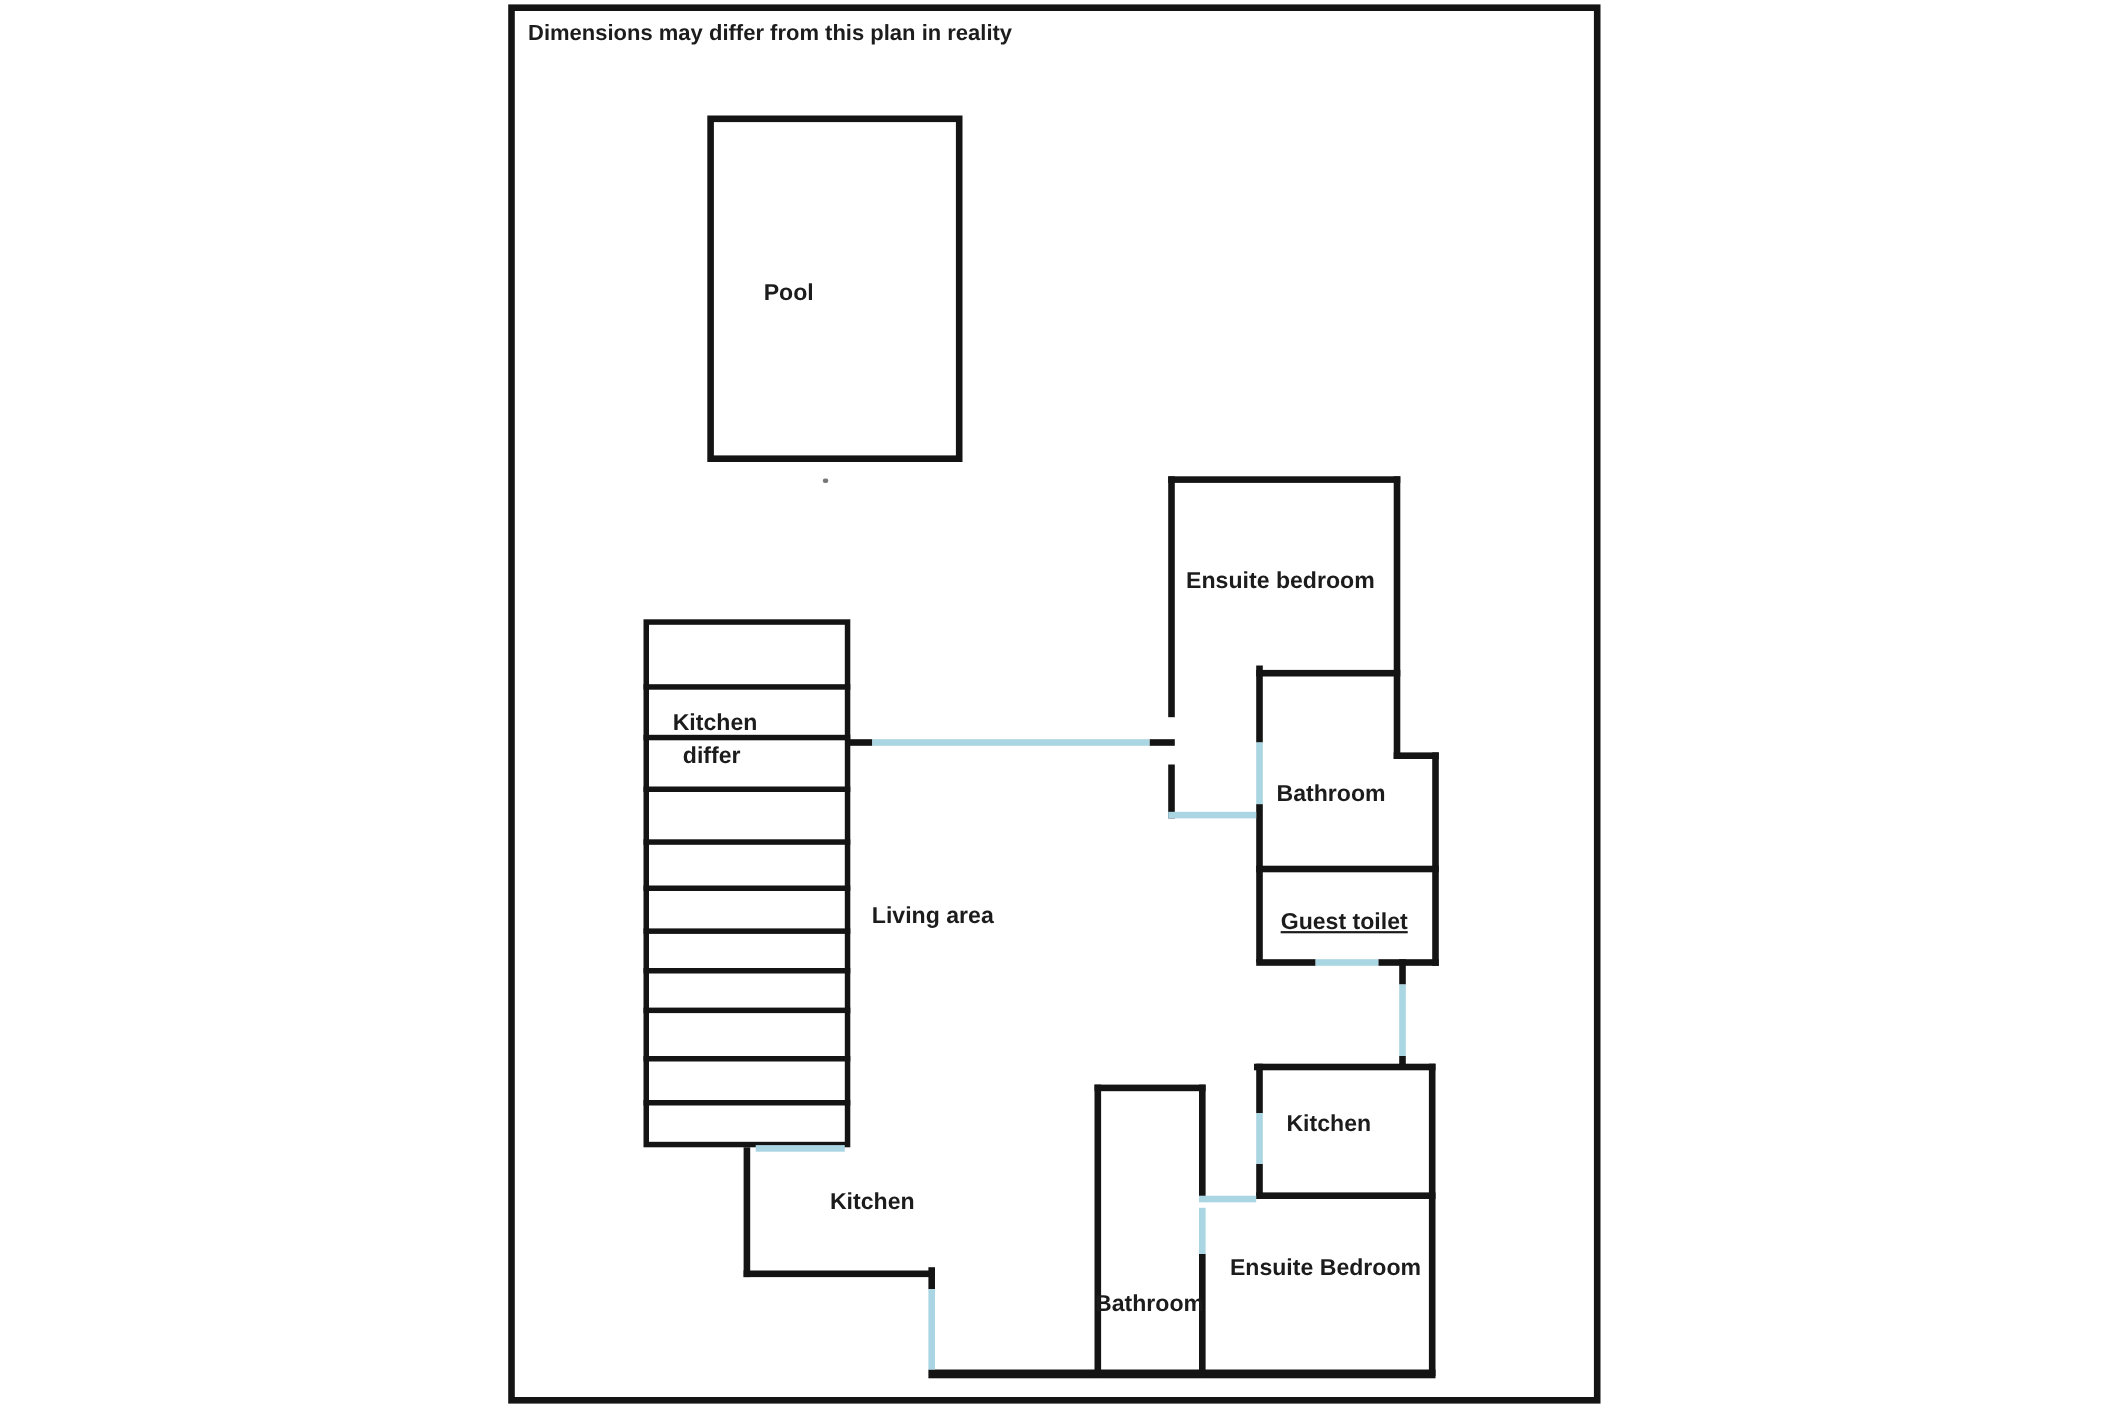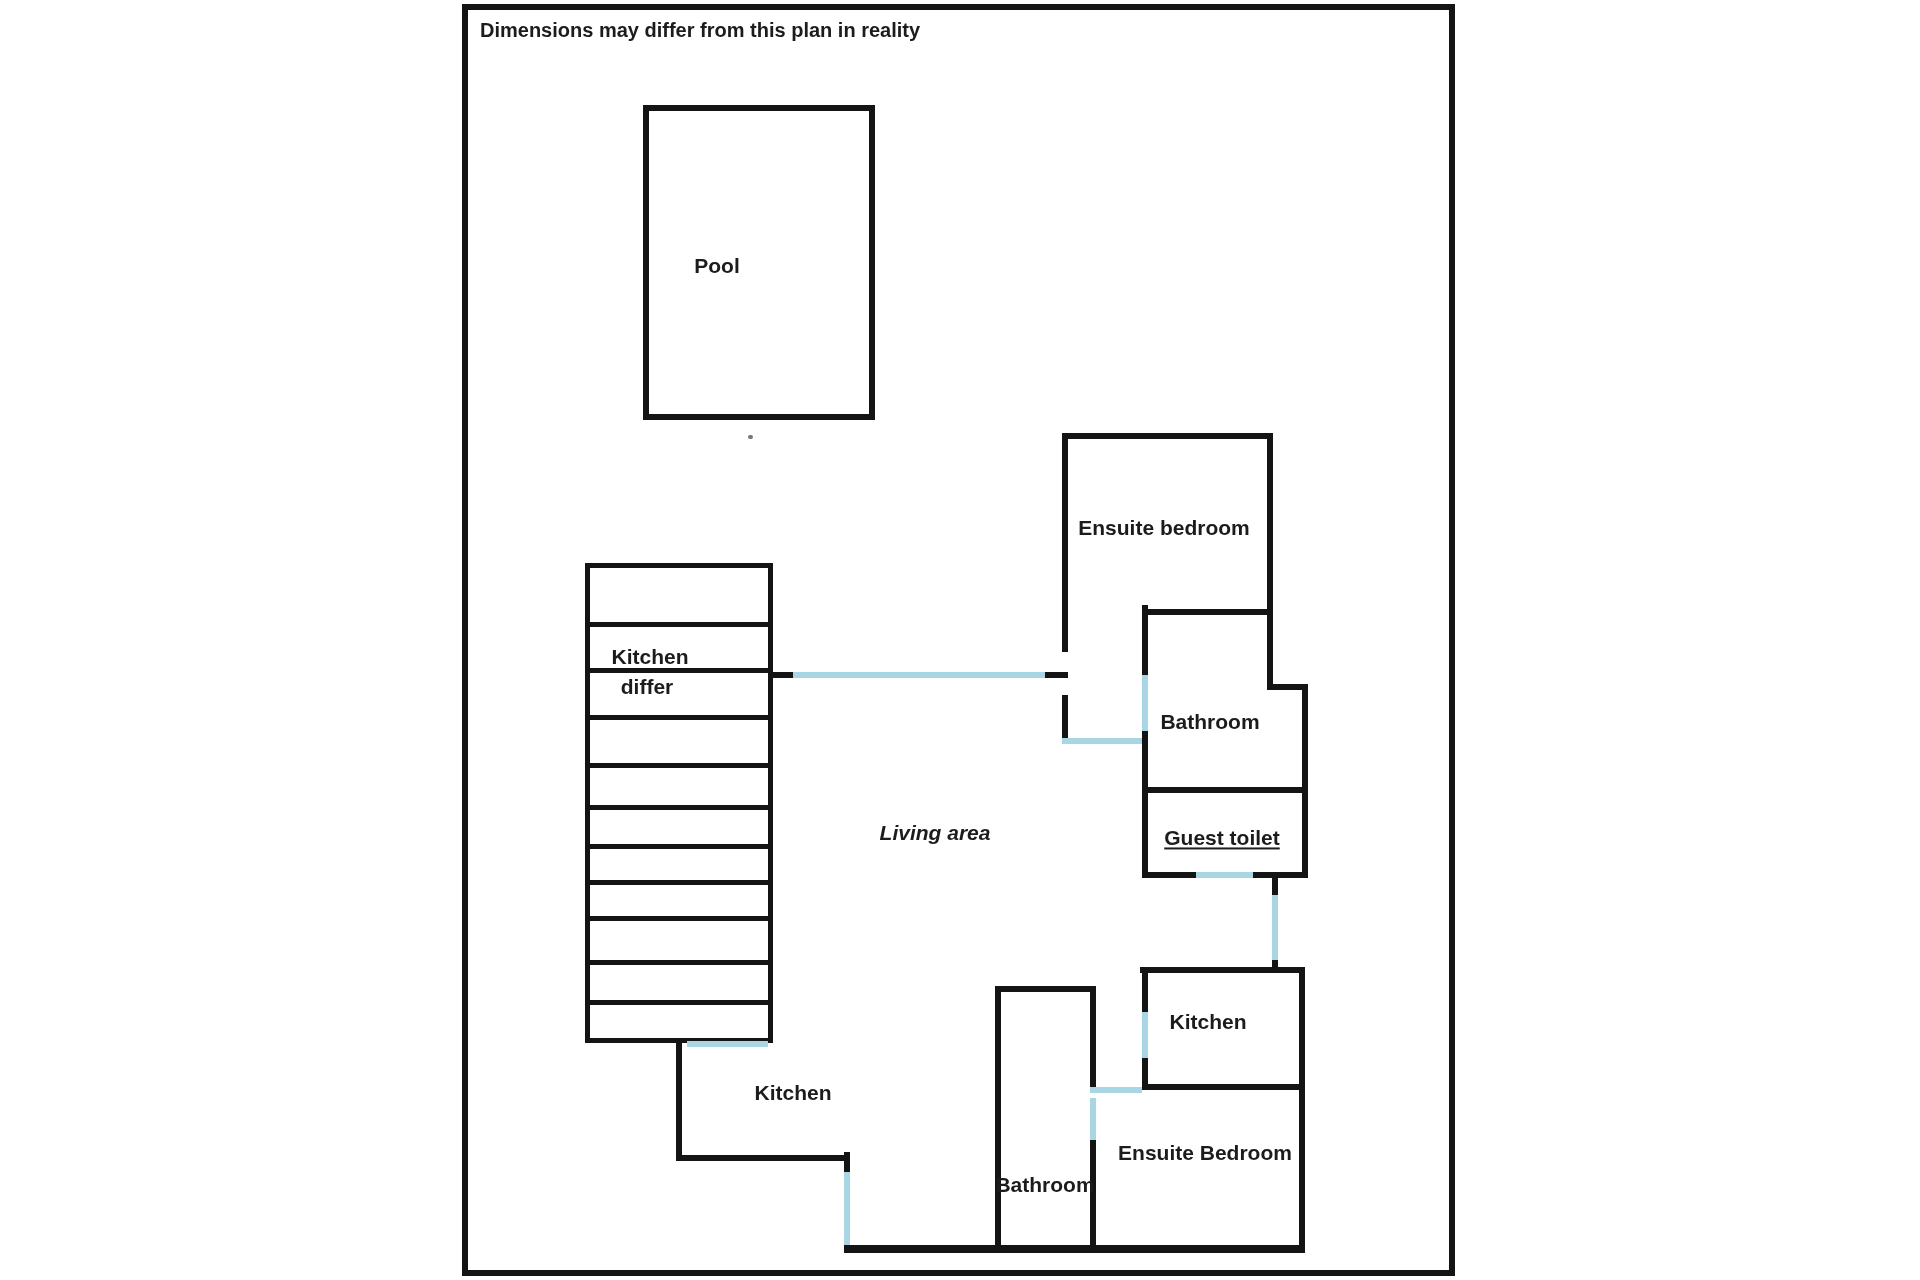--- a/index.html
+++ b/index.html
@@ -101,21 +101,21 @@
   <div class="w" style="left:995px;top:986px;width:101px;height:6px;"></div>
   <div class="w" style="left:1090px;top:986px;width:6px;height:104px;"></div>
   <div class="w" style="left:1090px;top:1140px;width:6px;height:111px;"></div>
   <div class="label" style="left:1045px;top:1185px;">Bathroom</div>
 
   <div class="w" style="left:676px;top:1043px;width:6px;height:118px;"></div>
   <div class="w" style="left:676px;top:1155px;width:174px;height:6px;"></div>
   <div class="w" style="left:844px;top:1152px;width:6px;height:20px;"></div>
   <div class="label" style="left:757px;top:1093px;margin-left:36px;">Kitchen</div>
 
-  <div class="label" style="left:935px;top:833px;font-style:italic;">Living area</div>
+  <div class="label" style="left:848px;top:833px;">Living area</div>
 
   <div class="d" style="left:793px;top:672px;width:252px;height:6px;"></div>
   <div class="d" style="left:687px;top:1041px;width:81px;height:6px;"></div>
   <div class="d" style="left:1062px;top:738px;width:80px;height:6px;"></div>
   <div class="d" style="left:1142px;top:675px;width:6px;height:56px;"></div>
   <div class="d" style="left:1196px;top:872px;width:57px;height:6px;"></div>
   <div class="d" style="left:1272px;top:895px;width:6px;height:65px;"></div>
   <div class="d" style="left:1142px;top:1012px;width:6px;height:46px;"></div>
   <div class="d" style="left:1090px;top:1087px;width:52px;height:6px;"></div>
   <div class="d" style="left:1090px;top:1098px;width:6px;height:42px;"></div>

